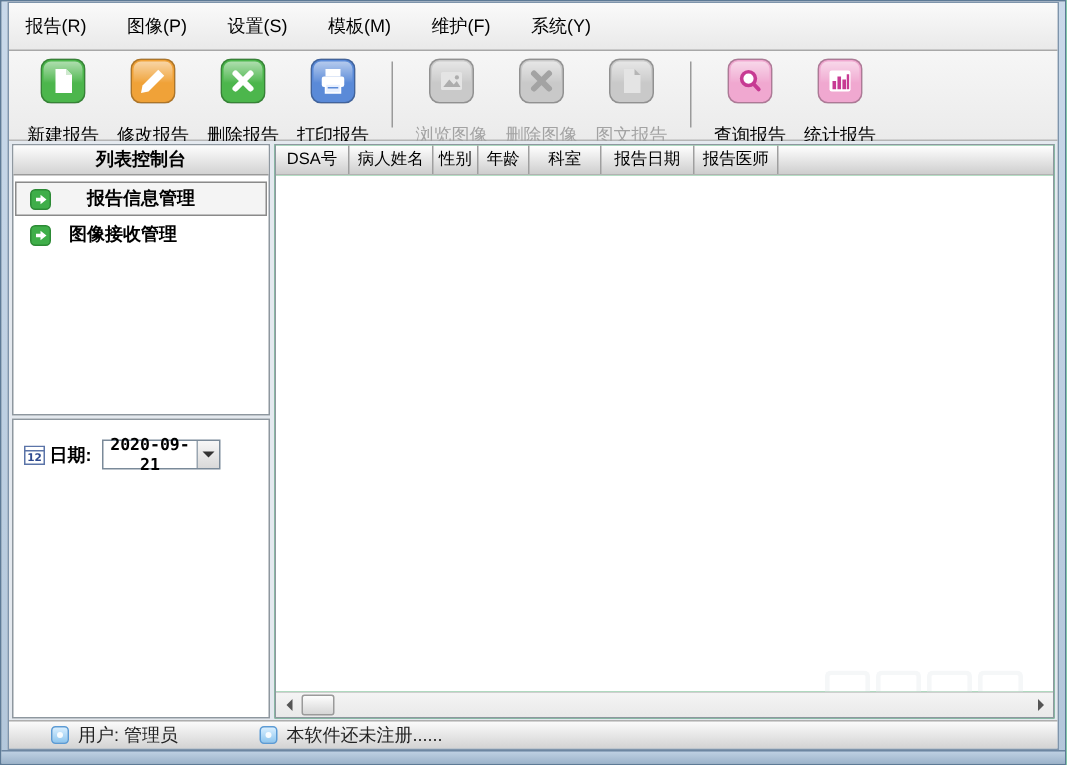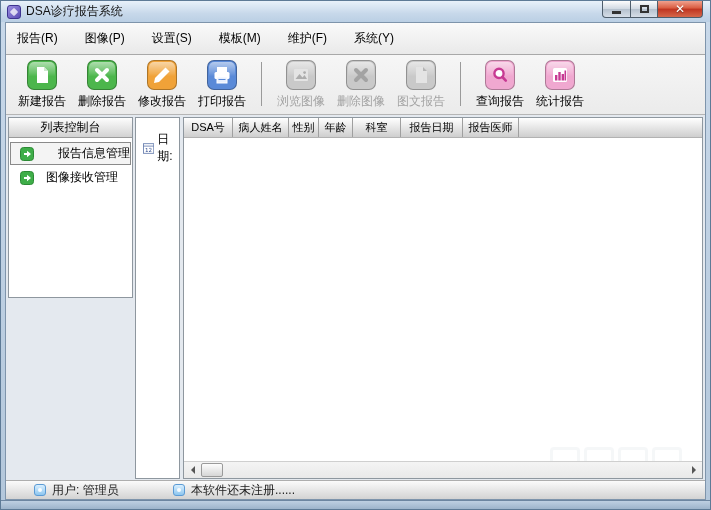--- a/index.html
+++ b/index.html
@@ -43,28 +43,28 @@
   
   .toolbar { height:60px; display:flex; align-items:flex-start; padding:5px 0 0 6px;
     background:linear-gradient(#f6f6f6,#ebebeb); border-bottom:1px solid #b5b5b5; }
   .tb-sep { width:1px; height:44px; background:#9a9a9a; margin:2px 9px 0 9px; flex:none; }
   .tb-btn { width:60px; display:flex; flex-direction:column; align-items:center; flex:none; }
   .tb-icon { width:30px; height:30px; border-radius:7px; border:1px solid rgba(0,0,0,.28);
     position:relative; display:flex; align-items:center; justify-content:center; }
   .tb-icon::after { content:''; position:absolute; inset:1px; border-radius:5px;
     background:linear-gradient(rgba(255,255,255,.55),rgba(255,255,255,.12) 45%,rgba(255,255,255,0) 55%); }
   .tb-icon svg { position:relative; z-index:1; }
-  .tb-label { margin-top:3px; font-size:12px; }
+  .tb-label { margin-top:13px; font-size:12px; }
   .tb-btn.disabled .tb-label { color:#a3a3a3; }
 
   
   .content { flex:1; display:flex; padding:2px 2px 1px 2px; gap:3px; background:#e4e9ef; overflow:hidden; }
 
   
-  .sidebar { width:172px; flex:none; display:flex; flex-direction:row; gap:2px; }
+  .sidebar { width:172px; flex:none; display:flex; flex-direction:column; gap:2px;font-weight:bold; }
   .side-top { height:181px; background:#fff; border:1px solid #8e979f; display:flex; flex-direction:column; }
   .side-head { height:20px; line-height:19px; text-align:center; font-size:12px;
     background:linear-gradient(#fdfdfd,#d2d2d2); border-bottom:1px solid #9a9a9a; }
   .side-list { padding-top:3px; }
   .side-item { height:23px; display:flex; align-items:center; gap:12px; padding-left:9px;
     margin:1px 1px; border:1px solid transparent; cursor:pointer; }
   .side-item.selected { border-color:#8a8a8a; background:#f4f4f4;gap:24px; }
   .side-item .lbl { font-size:12px; }
   .side-bottom { flex:1; background:#fff; border:1px solid #8e979f; padding:13px 0 0 7px; }
   .date-row { display:flex; align-items:center; gap:3px; }
@@ -108,35 +108,20 @@
     background:linear-gradient(#d9efff,#8ec6ef); border:1px solid #5b9bd5; position:relative; }
   .status-icon::after { content:''; position:absolute; left:3px; top:3px; width:4px; height:4px;
     border-radius:50%; background:rgba(255,255,255,.9); }
   .status-text { font-size:12px; color:#222; }
 </style>
 </head>
 <body>
 
 <div class="window">
 
-  <div class="titlebar">
-    <span class="title-icon"></span>
-    <span class="title-text">DSA诊疗报告系统</span>
-    <div class="win-controls">
-      <div class="win-btn min">
-          <span class="glyph-min"></span>
-        </div>
-      <div class="win-btn max">
-          <span class="glyph-max"></span>
-        </div>
-      <div class="win-btn close">
-          <span class="glyph-close">✕</span>
-        </div>
-    </div>
-  </div>
 
   <div class="inner">
 
     <div class="menubar">
       <span class="menu-item">报告(R)</span>
       <span class="menu-item">图像(P)</span>
       <span class="menu-item">设置(S)</span>
       <span class="menu-item">模板(M)</span>
       <span class="menu-item">维护(F)</span>
       <span class="menu-item">系统(Y)</span>
@@ -149,35 +134,35 @@
           <svg width="22" height="22" viewBox="0 0 22 22">
               <path d="M6 3 h7 l4 4 v12 h-11 z" fill="#fff"></path>
               <path d="M13 3 l4 4 h-4 z" fill="#cfe9cf"></path>
             </svg>
         </div>
         <span class="tb-label">新建报告</span>
       </div>
 
 
       <div class="tb-btn">
+        <div class="tb-icon" style="background-color: rgb(240, 162, 56);">
+          <svg width="22" height="22" viewBox="0 0 22 22">
+              <path d="M14.5 3.5 l4 4 L8 18 l-5 1 1-5 z" fill="#fff"></path>
+            </svg>
+        </div>
+        <span class="tb-label">修改报告</span>
+      </div>
+
+      <div class="tb-btn">
         <div class="tb-icon" style="background-color: rgb(76, 182, 76);">
           <svg width="22" height="22" viewBox="0 0 22 22">
               <path d="M6 6 L16 16 M16 6 L6 16" stroke="#fff" stroke-width="4" stroke-linecap="round"></path>
             </svg>
         </div>
         <span class="tb-label">删除报告</span>
-      </div>
-
-      <div class="tb-btn">
-        <div class="tb-icon" style="background-color: rgb(240, 162, 56);">
-          <svg width="22" height="22" viewBox="0 0 22 22">
-              <path d="M14.5 3.5 l4 4 L8 18 l-5 1 1-5 z" fill="#fff"></path>
-            </svg>
-        </div>
-        <span class="tb-label">修改报告</span>
       </div>
 
       <div class="tb-btn">
         <div class="tb-icon" style="background-color: rgb(90, 138, 216);">
           <svg width="22" height="22" viewBox="0 0 22 22">
               <rect x="6" y="3" width="10" height="5" fill="#fff"></rect>
               <rect x="3.5" y="8" width="15" height="7" rx="1.5" fill="#fff"></rect>
               <rect x="6" y="13" width="10" height="6" fill="#e8f0ff" stroke="#fff"></rect>
               <line x1="7.5" y1="15.5" x2="14.5" y2="15.5" stroke="#5a8ad8" stroke-width="1"></line>
             </svg>
@@ -267,20 +252,24 @@
           </div>
         </div>
         <div class="side-bottom">
           <div class="date-row">
             <svg width="14" height="13" viewBox="0 0 14 13">
                 <rect x="0.5" y="0.5" width="13" height="12" fill="#fff" stroke="#5b74a8"></rect>
                 <line x1="0.5" y1="3.5" x2="13.5" y2="3.5" stroke="#5b74a8"></line>
                 <text x="7" y="10.5" font-size="7" text-anchor="middle" fill="#2f4b8f" font-family="DejaVu Sans, sans-serif">12</text>
               </svg>
             <span class="date-label">日期:</span>
+            <div class="date-select">
+              <span class="date-value">2020-09-21</span>
+              <span class="date-arrow-btn"></span>
+            </div>
           </div>
         </div>
       </div>
 
       <div class="main">
         <div class="thead">
           <span class="th">DSA号</span>
           <span class="th">病人姓名</span>
           <span class="th">性别</span>
           <span class="th">年龄</span>

